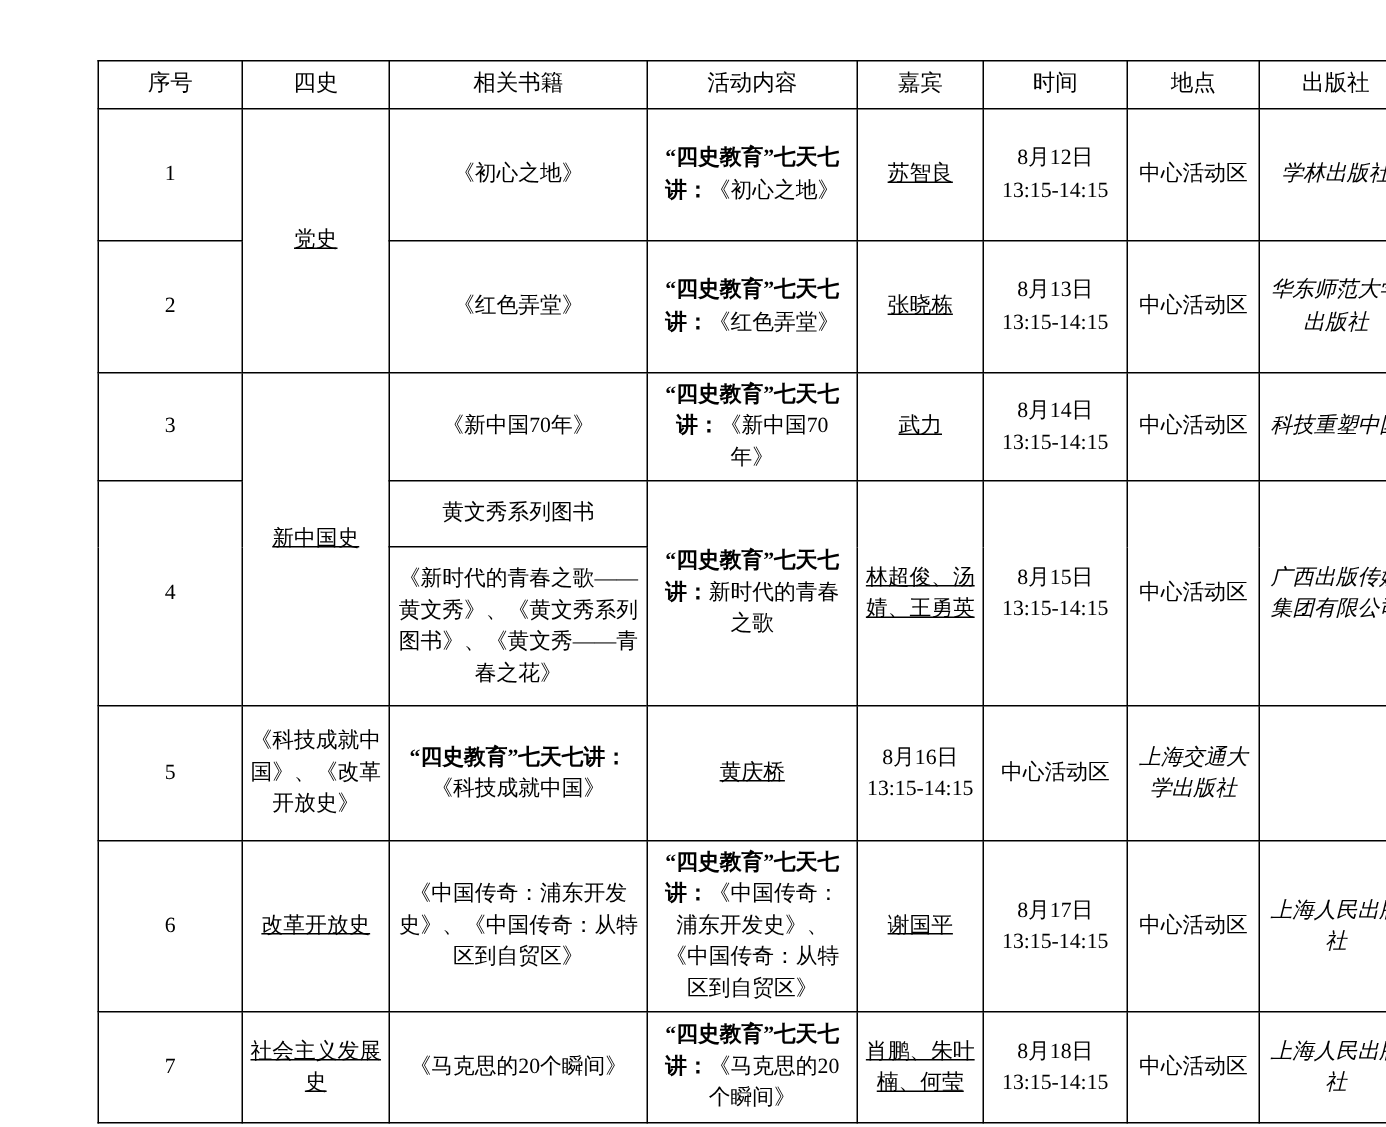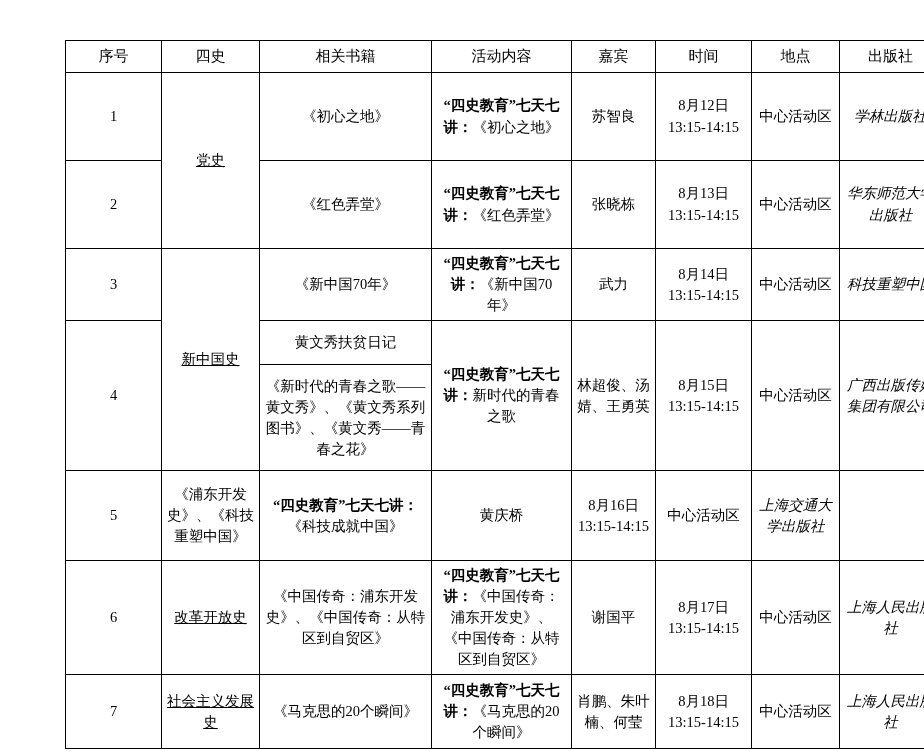--- a/index.html
+++ b/index.html
@@ -50,21 +50,21 @@
   .c-time  { width: 96px; }
   .c-place { width: 88px; }
   .c-pub   { width: 102px; }
 
   td.num { font-size: 14px; }
   .act-cell { text-align: center; }
   .act-cell .bold { font-weight: bold; }
   .time-cell { font-size: 13.5px; line-height: 1.5; }
   .book-cell { font-size: 14.5px; }
   .pub-cell { font-size: 14.5px; font-style: italic; }
-  .guest-cell { font-size: 14.5px; }
+  .guest-cell { font-size: 14.5px; text-decoration: underline; }
   .cat-cell { font-size: 15px; text-decoration: underline; }
   .tall-1 { height: 88px; }
   .tall-2 { height: 90px; }
 </style>
 </head>
 <body>
 
 <div id="sheet">
   <table class="schedule">
     <colgroup>
@@ -127,37 +127,37 @@
         <td class="time-cell">
             <div>8月14日</div>
             <div>13:15-14:15</div>
           </td>
         <td>中心活动区</td>
         <td class="pub-cell">科技重塑中国</td>
       </tr>
 
       <tr style="height:44px;">
         <td class="num" rowspan="2">4</td>
-        <td class="book-cell">黄文秀扶贫日记</td>
+        <td class="book-cell">黄文秀系列图书</td>
         <td class="act-cell" rowspan="2"><span class="bold">“四史教育”七天七讲：</span><span>新时代的青春之歌</span></td>
         <td class="guest-cell" rowspan="2">林超俊、汤婧、王勇英</td>
         <td class="time-cell" rowspan="2">
             <div>8月15日</div>
             <div>13:15-14:15</div>
           </td>
         <td rowspan="2">中心活动区</td>
         <td class="pub-cell" rowspan="2">广西出版传媒集团有限公司</td>
       </tr>
       <tr style="height:106px;">
         <td class="book-cell">《新时代的青春之歌——黄文秀》、《黄文秀系列图书》、《黄文秀——青春之花》</td>
       </tr>
 
       <tr class="tall-2">
         <td class="num">5</td>
-        <td class="book-cell">《浦东开发史》、《科技重塑中国》</td>
+        <td class="book-cell">《科技成就中国》、《改革开放史》</td>
         <td class="act-cell"><span class="bold">“四史教育”七天七讲：</span><span>《科技成就中国》</span></td>
         <td class="guest-cell">黄庆桥</td>
         <td class="time-cell">
             <div>8月16日</div>
             <div>13:15-14:15</div>
           </td>
         <td>中心活动区</td>
         <td class="pub-cell">上海交通大学出版社</td>
       </tr>
 

